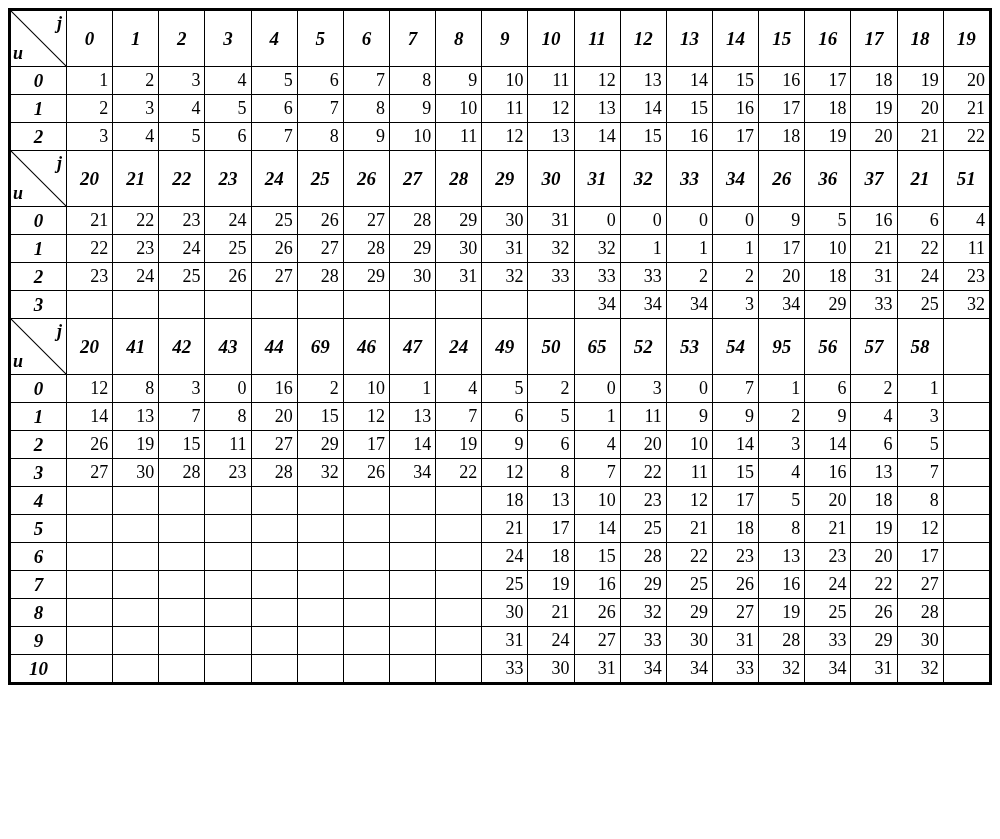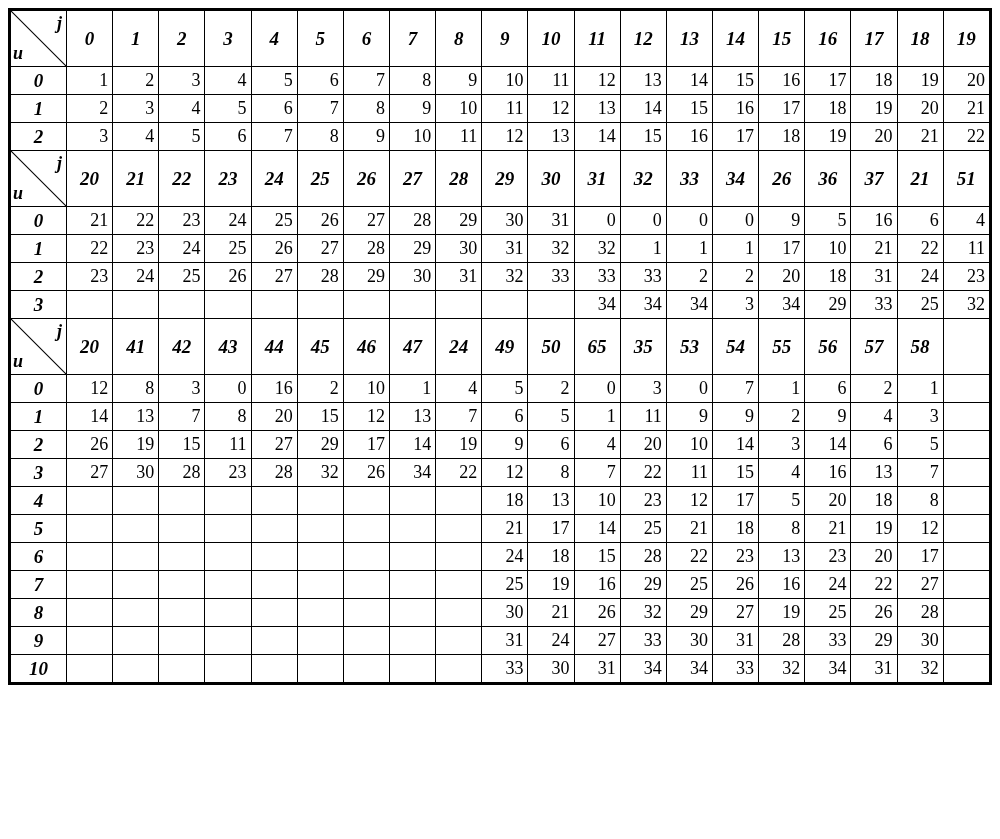--- a/index.html
+++ b/index.html
@@ -309,31 +309,31 @@
       <line x1="0" y1="0" x2="100" y2="100" stroke="black" stroke-width="2"></line>
     </svg>
     <span class="j-label">j</span>
     <span class="u-label">u</span>
   </td>
           <td class="col-header"><span>20</span></td>
           <td class="col-header"><span>41</span></td>
           <td class="col-header"><span>42</span></td>
           <td class="col-header"><span>43</span></td>
           <td class="col-header"><span>44</span></td>
-          <td class="col-header"><span>45</span></td>
+          <td class="col-header"><span>69</span></td>
           <td class="col-header"><span>46</span></td>
           <td class="col-header"><span>47</span></td>
           <td class="col-header"><span>24</span></td>
           <td class="col-header"><span>49</span></td>
           <td class="col-header"><span>50</span></td>
           <td class="col-header"><span>65</span></td>
-          <td class="col-header"><span>35</span></td>
+          <td class="col-header"><span>52</span></td>
           <td class="col-header"><span>53</span></td>
           <td class="col-header"><span>54</span></td>
-          <td class="col-header"><span>55</span></td>
+          <td class="col-header"><span>95</span></td>
           <td class="col-header"><span>56</span></td>
           <td class="col-header"><span>57</span></td>
           <td class="col-header"><span>58</span></td>
           <td class="col-header"><span></span></td>
         </tr>
         <tr>
           <td class="row-header"><span>0</span></td>
           <td class="cell"><span>12</span></td>
           <td class="cell"><span>8</span></td>
           <td class="cell"><span>3</span></td>

